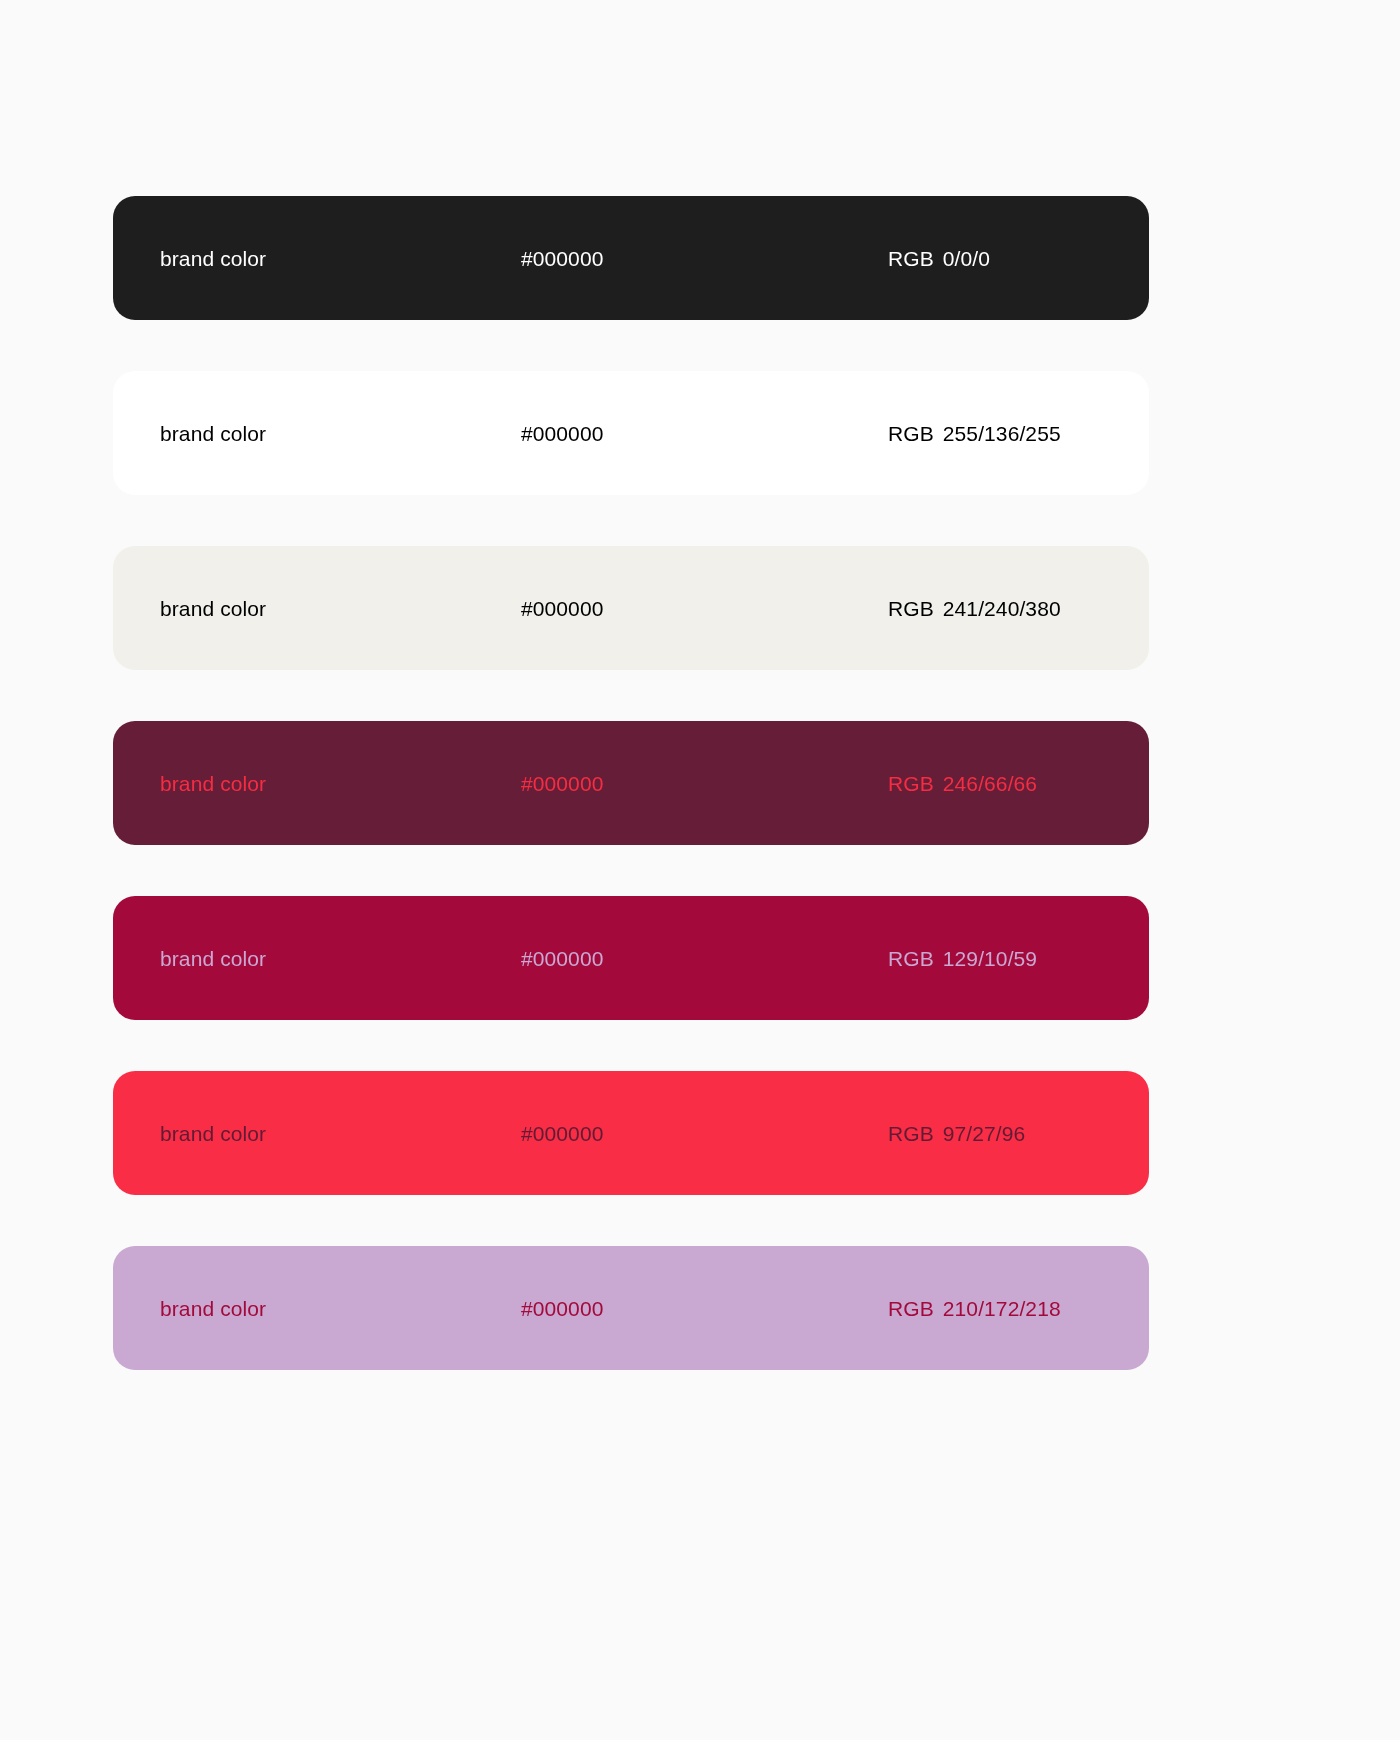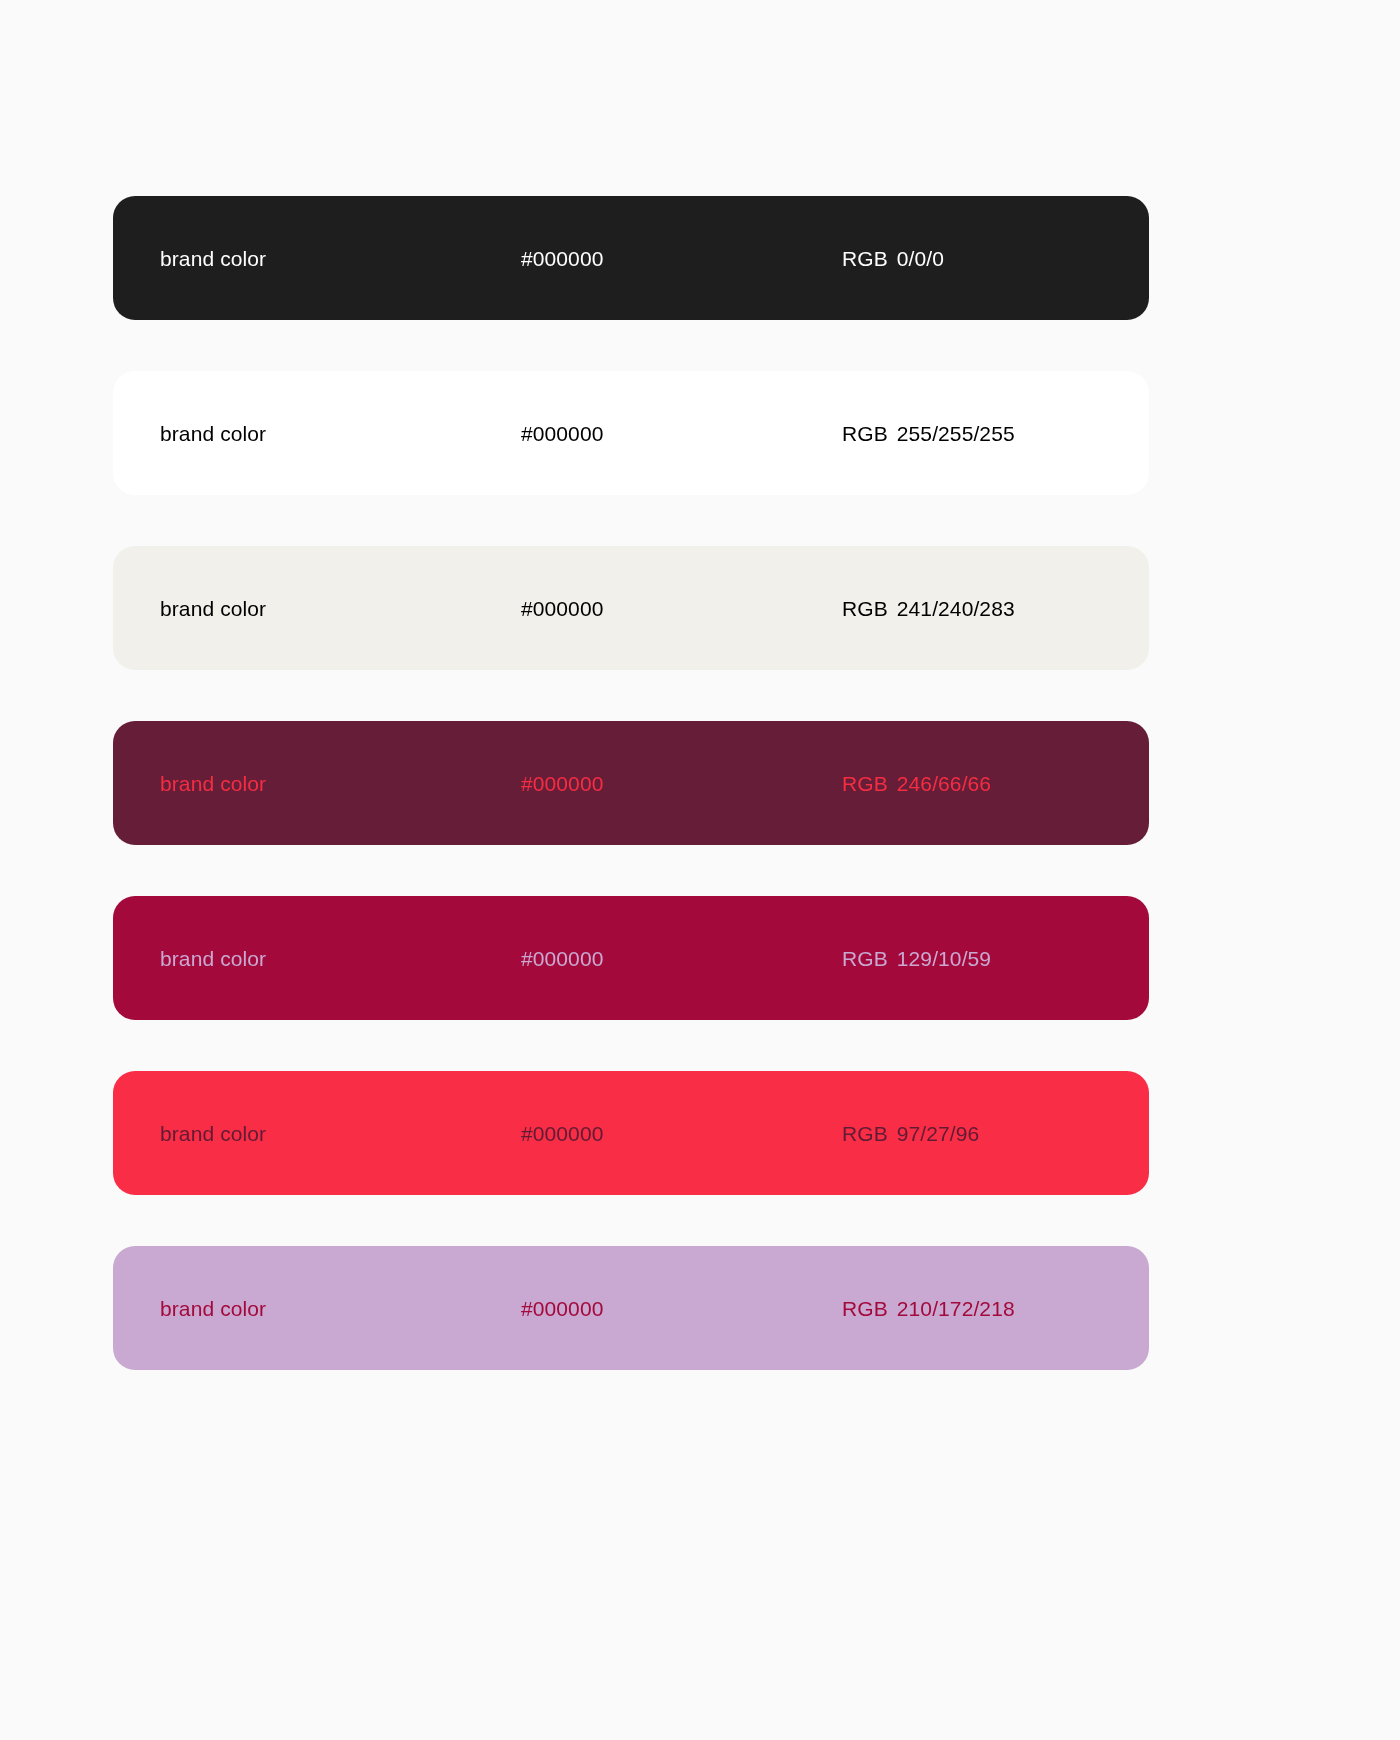--- a/index.html
+++ b/index.html
@@ -49,48 +49,48 @@
 
   .cell-label {
     left: 47px;
   }
 
   .cell-hex {
     left: 408px;
   }
 
   .cell-rgb {
-    left: 729px;
+    left: 775px;
   }
 
   .rgb-prefix {
     margin-right: 9px;
   }
 </style>
 </head>
 <body style="background: rgb(250, 250, 250);">
 
 <div class="palette-sheet">
 
   <div class="swatch-row" style="background-color: rgb(30, 30, 30); color: rgb(255, 255, 255);">
     <span class="swatch-cell cell-label">brand color</span>
     <span class="swatch-cell cell-hex">#000000</span>
     <span class="swatch-cell cell-rgb"><span class="rgb-prefix">RGB</span><span>0/0/0</span></span>
   </div>
 
   <div class="swatch-row" style="background-color: rgb(255, 255, 255); color: rgb(0, 0, 0);">
     <span class="swatch-cell cell-label">brand color</span>
     <span class="swatch-cell cell-hex">#000000</span>
-    <span class="swatch-cell cell-rgb"><span class="rgb-prefix">RGB</span><span>255/255/255</span></span>
+    <span class="swatch-cell cell-rgb"><span class="rgb-prefix">RGB</span><span>255/136/255</span></span>
   </div>
 
   <div class="swatch-row" style="background-color: rgb(241, 240, 235); color: rgb(0, 0, 0);">
     <span class="swatch-cell cell-label">brand color</span>
     <span class="swatch-cell cell-hex">#000000</span>
-    <span class="swatch-cell cell-rgb"><span class="rgb-prefix">RGB</span><span>241/240/283</span></span>
+    <span class="swatch-cell cell-rgb"><span class="rgb-prefix">RGB</span><span>241/240/380</span></span>
   </div>
 
   <div class="swatch-row" style="background-color: rgb(102, 30, 56); color: rgb(246, 44, 66);">
     <span class="swatch-cell cell-label">brand color</span>
     <span class="swatch-cell cell-hex">#000000</span>
     <span class="swatch-cell cell-rgb"><span class="rgb-prefix">RGB</span><span>246/66/66</span></span>
   </div>
 
   <div class="swatch-row" style="background-color: rgb(163, 10, 59); color: rgb(201, 168, 210);">
     <span class="swatch-cell cell-label">brand color</span>

